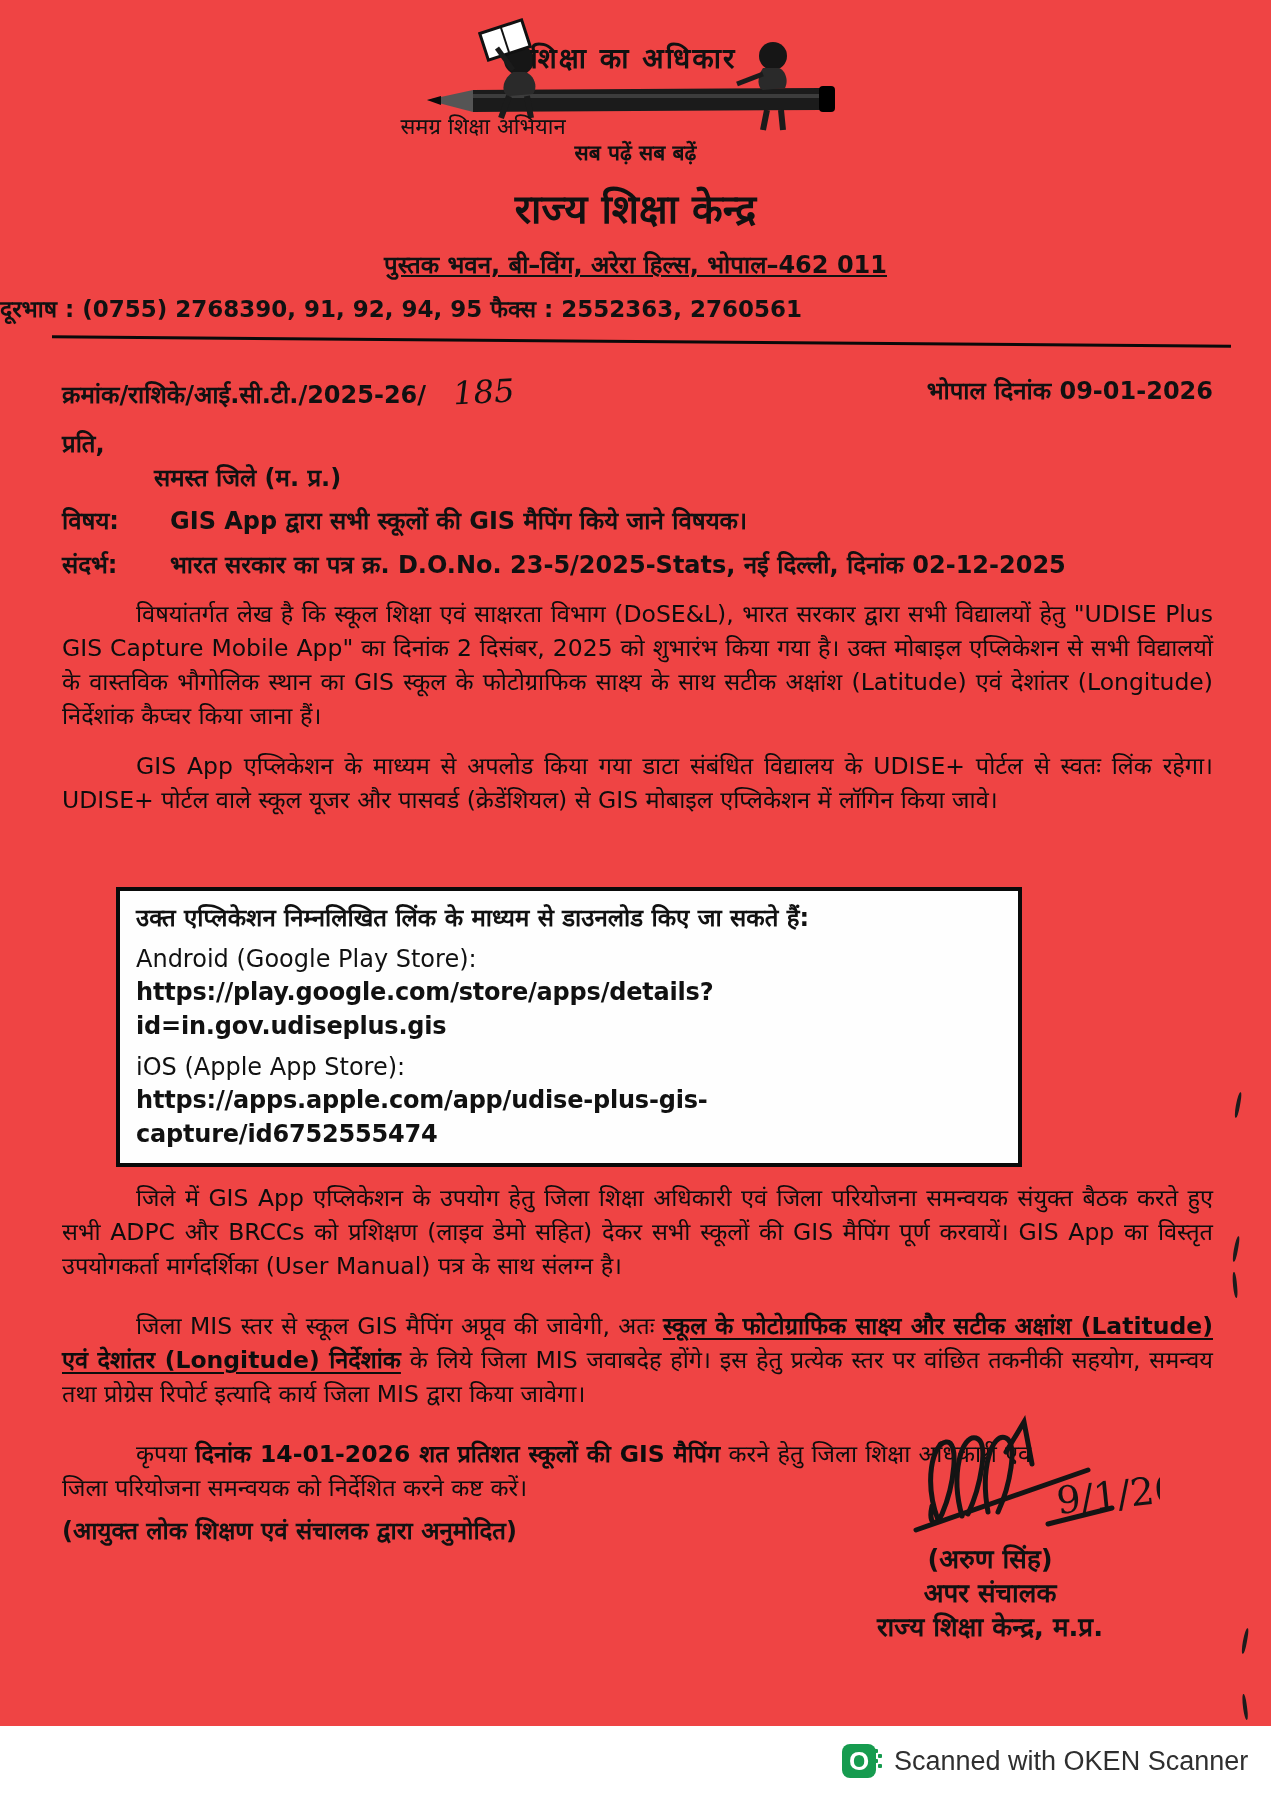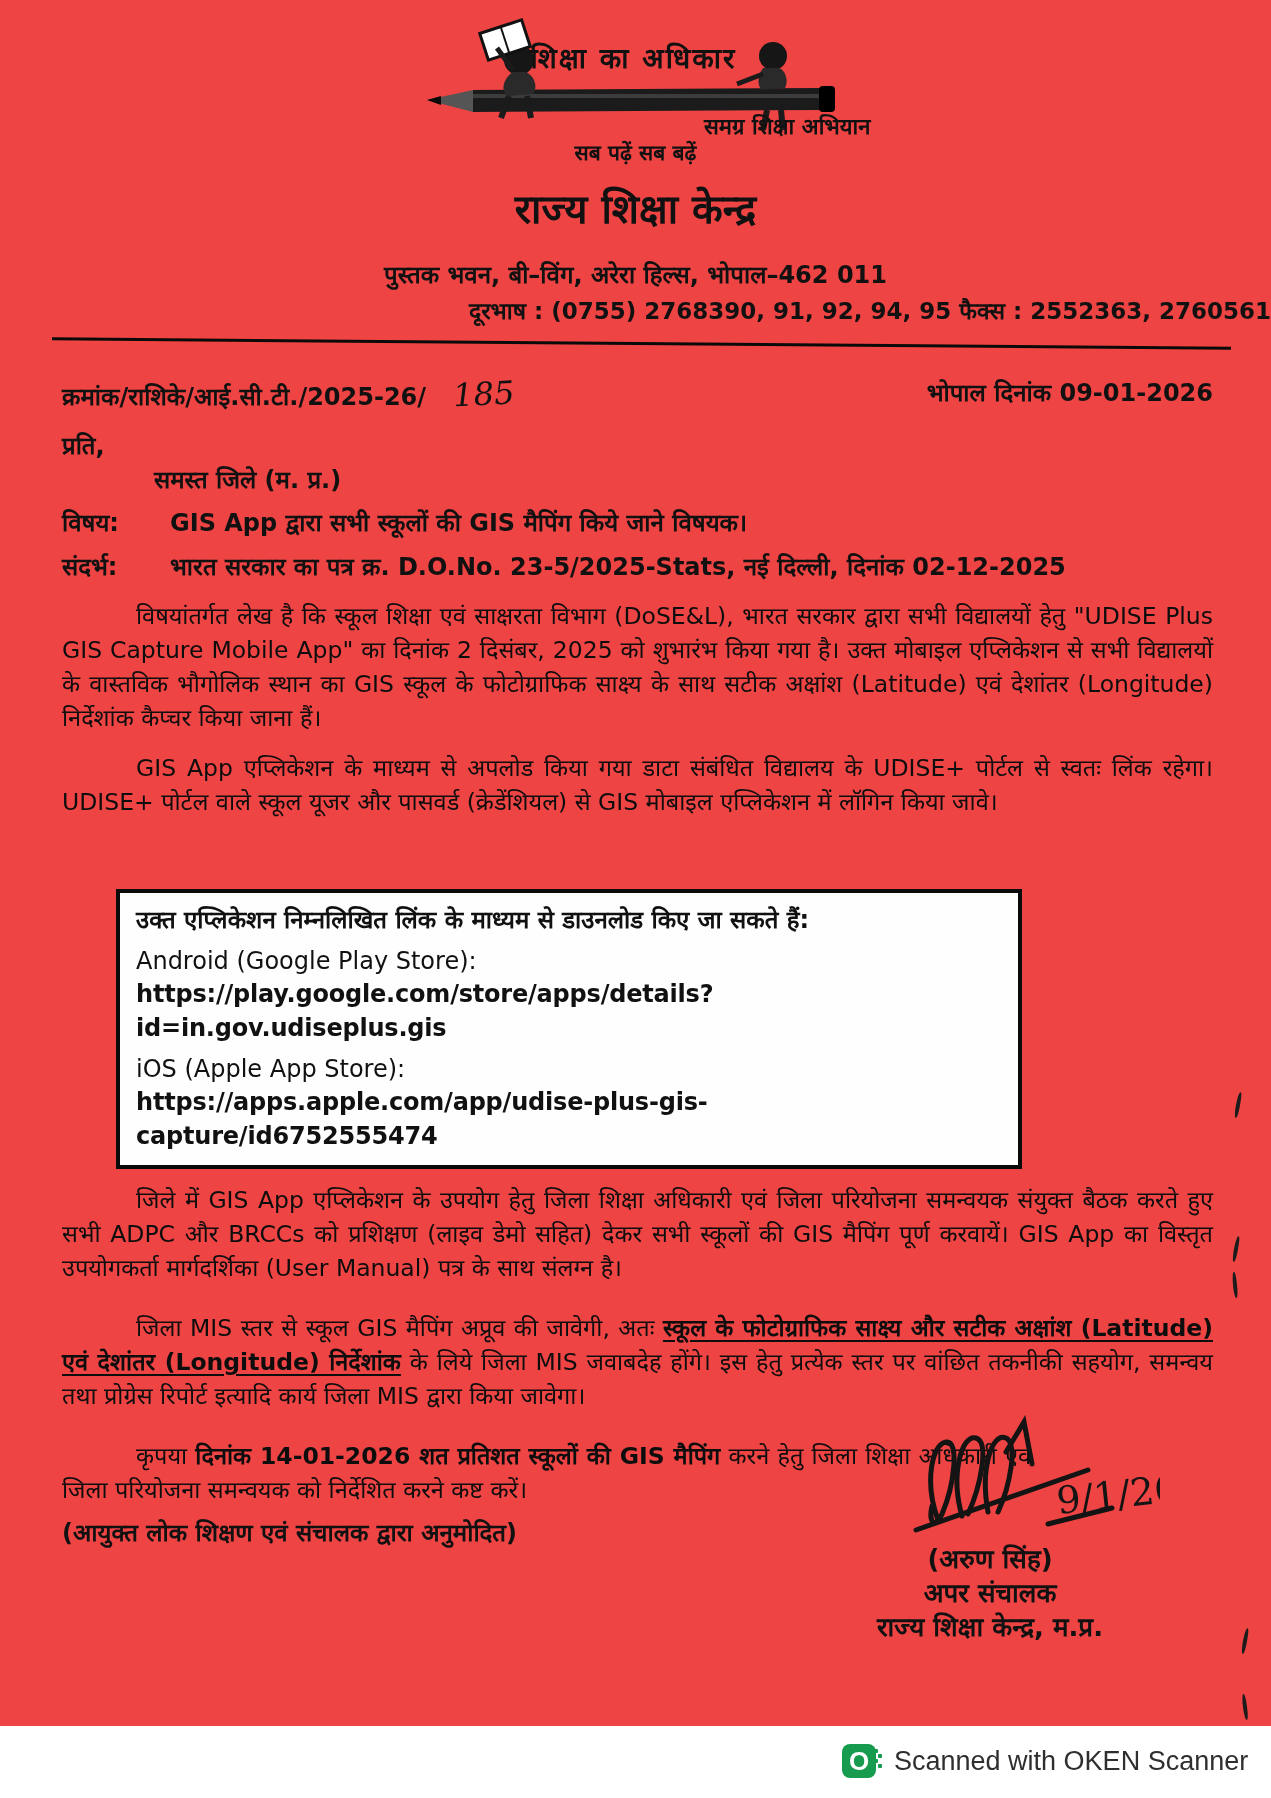--- a/index.html
+++ b/index.html
@@ -12,25 +12,25 @@
     color:#111;
     overflow:hidden;
   }
   
   .logo-block{position:relative;width:470px;height:152px;margin:14px auto 0;}
   .logo-block svg{position:absolute;left:0;top:0;}
   .logo-rte{
     position:absolute;left:130px;top:24px;
     font-size:28px;font-weight:bold;letter-spacing:2px;white-space:nowrap;
   }
-  .logo-line2{position:absolute;left:0;right:0;top:96px;text-align:right;font-size:22px;font-weight:bold;}
+  .logo-line2{position:absolute;left:0;right:0;top:96px;text-align:left;font-size:22px;font-weight:normal;}
   .logo-line3{position:absolute;left:0;right:0;top:124px;text-align:center;font-size:21px;font-weight:bold;}
   .org-name{margin-top:14px;text-align:center;font-size:40px;font-weight:bold;}
-  .org-address{margin-top:22px;text-align:center;font-size:24px;font-weight:bold;}
-  .org-phone{margin-top:4px;text-align:right;font-size:23px;font-weight:bold;}
+  .org-address{margin-top:12px;text-align:center;font-size:24px;font-weight:bold;text-decoration:underline;}
+  .org-phone{margin-top:12px;text-align:left;font-size:23px;font-weight:bold;}
   .head-rule{
     margin:16px 40px 0 52px;height:0;
     border-top:3px solid #0a0a0a;
     transform:rotate(0.45deg);
   }
   
   .ref-row{
     display:flex;justify-content:space-between;align-items:flex-start;
     margin:30px 58px 0 62px;font-size:24px;font-weight:bold;
   }

